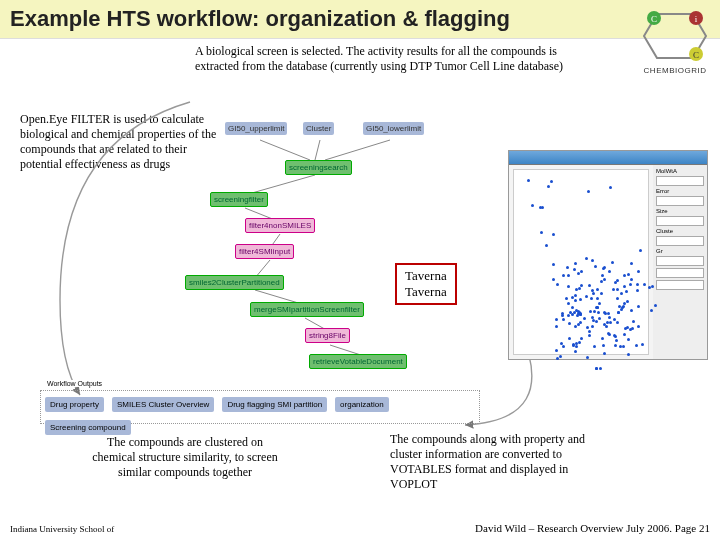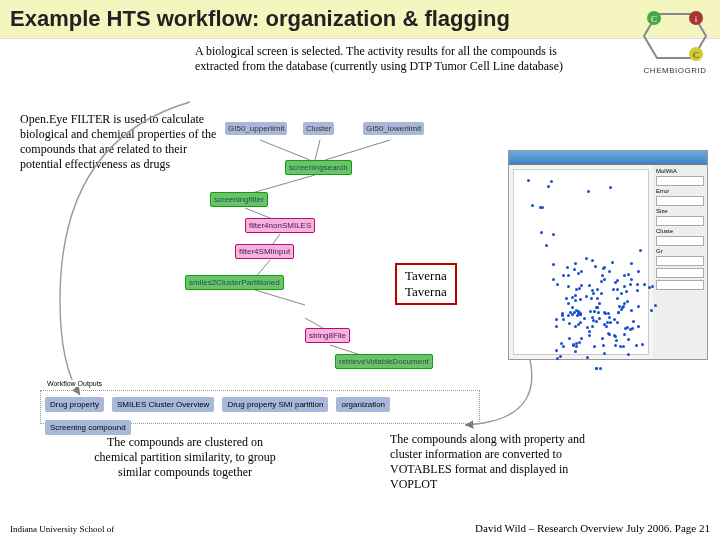--- a/index.html
+++ b/index.html
@@ -226,29 +226,30 @@
 
 <div class="workflow">
   <div class="wf-box wf-blue" style="left:70px;top:2px">GI50_upperlimit</div>
   <div class="wf-box wf-blue" style="left:148px;top:2px">Cluster</div>
   <div class="wf-box wf-blue" style="left:208px;top:2px">GI50_lowerlimit</div>
   <div class="wf-box wf-green" style="left:130px;top:40px">screeningsearch</div>
   <div class="wf-box wf-green" style="left:55px;top:72px">screeningfilter</div>
   <div class="wf-box wf-pink" style="left:90px;top:98px">filter4nonSMILES</div>
   <div class="wf-box wf-pink" style="left:80px;top:124px">filter4SMIinput</div>
   <div class="wf-box wf-green" style="left:30px;top:155px">smiles2ClusterPartitioned</div>
+  <div class="wf-box wf-green" style="left:95px;top:182px">mergeSMIpartitionScreenfilter</div>
   <div class="wf-box wf-pink" style="left:150px;top:208px">string8File</div>
-  <div class="wf-box wf-green" style="left:180px;top:234px">retrieveVotableDocument</div>
+  <div class="wf-box wf-green" style="left:154px;top:234px">retrieveVotableDocument</div>
 </div>
 
 <div class="wf-outputs-label">Workflow Outputs</div>
 <div class="wf-outputs">
   <span class="wf-out-item">Drug property</span>
   <span class="wf-out-item">SMILES Cluster Overview</span>
-  <span class="wf-out-item">Drug property SMI partition</span>
+  <span class="wf-out-item">Drug flagging SMI partition</span>
   <span class="wf-out-item">organization</span>
   <span class="wf-out-item">Screening compound</span>
 </div>
 
 <div class="scatter">
   <div class="scatter-head"></div>
   <div class="scatter-body">
     <div class="scatter-plot" id="scatter-plot">
         <div class="dot" style="left: 23%; top: 40%;"></div>
         <div class="dot" style="left: 82.8445%; top: 65.1076%;"></div>
@@ -431,17 +432,17 @@
       <div>Cluste</div>
       <div class="ctl"></div>
       <div>Gr</div>
       <div class="ctl"></div>
       <div class="ctl"></div>
       <div class="ctl"></div>
     </div>
   </div>
 </div>
 
-<div class="bottom-left">The compounds are clustered on chemical partition similarity, to group similar compounds together</div>
+<div class="bottom-left">The compounds are clustered on chemical structure similarity, to screen similar compounds together</div>
 <div class="bottom-right">The compounds along with property and cluster information are converted to VOTABLES format and displayed in VOPLOT</div>
 
 <div class="footer-left">Indiana University School of</div>
 <div class="footer-right">David Wild – Research Overview July 2006. Page 21</div>
 
 </body></html>

